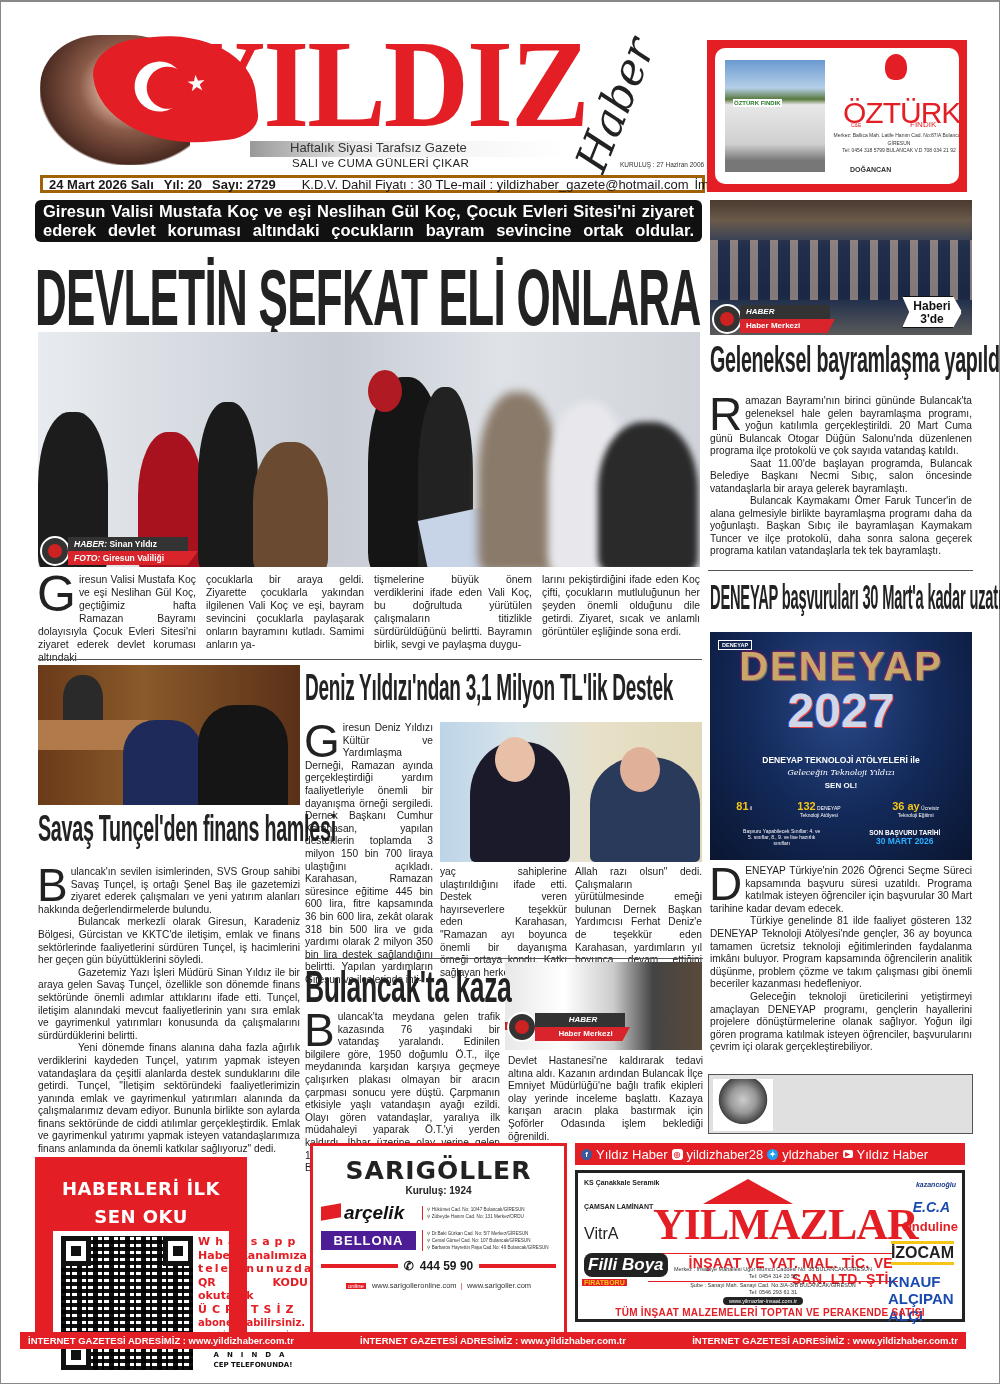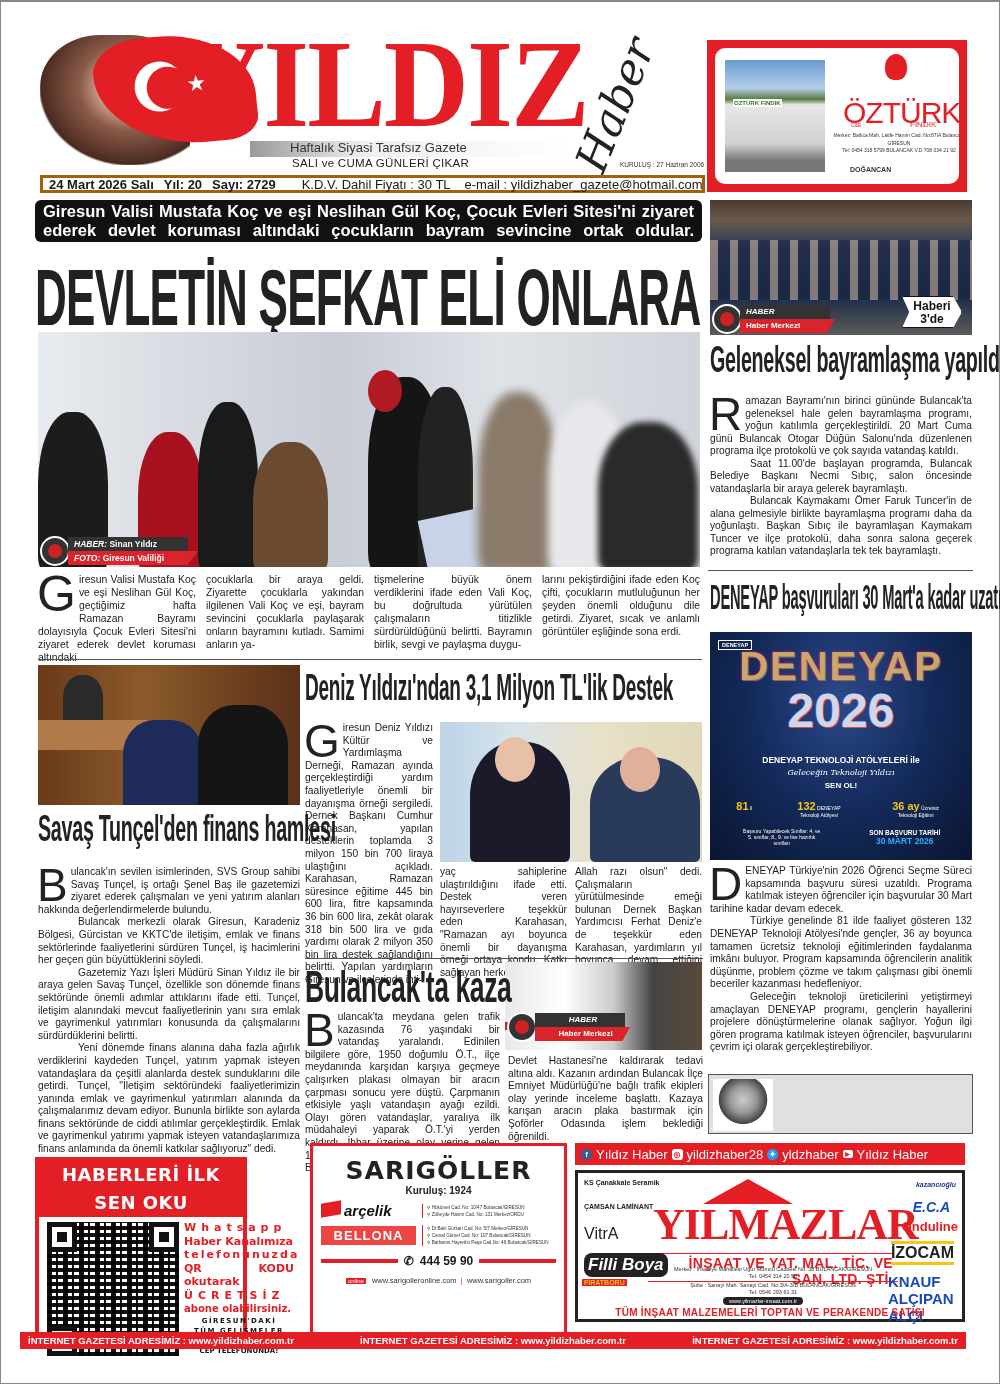--- a/index.html
+++ b/index.html
@@ -61,37 +61,37 @@
 .deneyap .stats{position:absolute;left:8px;right:8px;top:168px;display:flex;justify-content:space-around;font-size:5px}
 .deneyap .stats b{color:#f5c518;font-size:11px}
 .deneyap .foot{position:absolute;left:8px;right:8px;top:196px;display:flex;justify-content:space-around;font-size:5px;align-items:center}
 .deneyap .foot b{color:#2ab0ff;font-size:8.5px}
 .author-box{left:708px;top:1074px;width:265px;height:60px;border:1px solid #555;background:#e0e0e0}
 .author-box .face{position:absolute;left:4px;top:4px;width:60px;height:52px;background:radial-gradient(circle at 50% 40%,#ccc 0,#999 30%,#444 55%,#fff 57%)}
 .author-box .card{position:absolute;left:80px;top:3px;width:180px;height:53px;background:#fff;border-radius:8px;text-align:center;font-family:"DejaVu Sans",sans-serif;font-style:italic;font-weight:bold}
 .author-box .nm{font-size:13px;padding-top:4px;color:#222;border-bottom:1px solid #333;margin:0 10px;padding-bottom:2px}
 .author-box .yz{font-size:17px;color:#222;padding-top:2px}
 
-.qr-ad{left:35px;top:1157px;width:212px;height:184px;background:#e31e24;padding:4px}
+.qr-ad{left:35px;top:1157px;width:212px;height:184px;background:#e31e24;padding:18px}
 .qr-ad .ttl{color:#fff;font-weight:bold;font-size:18px;text-align:center;line-height:28px;letter-spacing:.5px;font-family:"DejaVu Sans",sans-serif}
 .qr-ad .body{background:#fff;height:144px;position:relative}
 .qr{position:absolute;left:8px;top:5px;width:132px;height:134px;background:
  repeating-linear-gradient(90deg,#111 0 5px,#fff 5px 9px,#111 9px 11px,#fff 11px 16px),
  repeating-linear-gradient(0deg,#111 0 4px,#fff 4px 7px);background-blend-mode:multiply}
 .qr .fin{position:absolute;width:30px;height:30px;border:5px solid #111;background:#fff}
 .qr .fin:after{content:"";position:absolute;left:5px;top:5px;width:10px;height:10px;background:#111}
 .qr-text{position:absolute;left:145px;top:4px;width:110px;color:#e31e24;font-weight:bold;font-size:11px;line-height:13.5px;font-family:"DejaVu Sans",sans-serif;text-align:justify}
 .qr-text .sp{letter-spacing:5px}
 .qr-text .blk{color:#111;font-size:7px;text-align:center;line-height:10px;letter-spacing:1.5px}
 .sari{left:310px;top:1143px;width:257px;height:200px;border:3px solid #e31e24;background:#fff;text-align:center}
 .sari .brand{font-size:25px;font-weight:bold;letter-spacing:1px;color:#222;margin-top:10px;font-family:"DejaVu Sans",sans-serif}
 .sari .kur{font-size:10px;font-weight:bold;color:#222}
 .sari .row{display:flex;align-items:center;margin:6px 8px 0 8px;gap:6px}
-.sari .bl{width:95px;font-size:15px;font-weight:bold;font-style:italic;color:#111;text-align:left}
-.sari .bl.bel{background:#ef4444;color:#fff;font-style:normal;font-size:13px;letter-spacing:1px;text-align:center;padding:2px 0}
+.sari .bl{width:95px;font-size:19px;font-weight:bold;font-style:italic;color:#111;text-align:left}
+.sari .bl.bel{background:#4c1d95;color:#fff;font-style:normal;font-size:13px;letter-spacing:1px;text-align:center;padding:2px 0}
 .sari .addr{font-size:4.6px;color:#333;text-align:left;border-left:1px solid #e31e24;padding-left:4px;line-height:7px}
 .sari .tel{margin:8px 8px 0;display:flex;align-items:center;gap:6px;font-size:12px;font-weight:bold}
 .sari .tel i{flex:1;height:4px;background:#e31e24}
 .sari .web{font-size:7.5px;margin-top:8px;color:#333}
 .social{left:575px;top:1143px;width:390px;height:22px;background:#e31e24;color:#fff;font-size:13px;display:flex;align-items:center;gap:4px;padding-left:6px;white-space:nowrap}
 .social .ic{display:inline-block;width:11px;height:11px;border-radius:50%;background:#fff;color:#e31e24;font-size:8px;line-height:11px;text-align:center;font-weight:bold}
 .yil{left:575px;top:1170px;width:390px;height:152px;border:3px solid #222;background:#fff}
 .yil .title{position:absolute;left:75px;top:30px;font-family:"Liberation Serif",serif;font-size:44px;color:#e31e24;font-weight:bold;letter-spacing:-1px;line-height:44px}
 .yil .roof{position:absolute;left:125px;top:6px;width:0;height:0;border-left:45px solid transparent;border-right:45px solid transparent;border-bottom:25px solid #e31e24}
 .yil .sub{position:absolute;left:75px;top:80px;width:240px;font-size:14px;color:#e31e24;font-weight:bold;letter-spacing:.3px;text-align:right;border-top:1px solid #e31e24;padding-top:1px}
@@ -116,21 +116,21 @@
 <div class="abs slogan-bar"></div>
 <div class="abs slogan1">Haftalık Siyasi Tarafsız Gazete</div>
 <div class="abs slogan2">SALI ve CUMA GÜNLERİ ÇIKAR</div>
 <div class="abs haber-script">Haber</div>
 <div class="abs kurulus">KURULUŞ : 27 Haziran 2006</div>
 
 <div class="abs infobar">
   <span>24 Mart 2026 Salı</span>
   <span>Yıl: 20</span>
   <span style="margin-right:26px">Sayı: 2729</span>
-  <span style="font-weight:normal;margin-right:14px">K.D.V. Dahil Fiyatı : 30 TL</span>
+  <span style="font-weight:normal;margin-right:0">K.D.V. Dahil Fiyatı : 30 TL</span>
   <span style="font-weight:normal;margin-right:6px">e-mail : yildizhaber_gazete@hotmail.com</span>
   <span style="font-weight:normal;margin-right:6px">İmtiyaz Sahibi : Ali YILDIZ</span>
   <span style="font-weight:normal">Sayfa : 1</span>
 </div>
 
 <div class="abs ad-ozturk">
   <div class="inner">
     <div class="oz-photo">
         <span class="sign">ÖZTÜRK FINDIK</span>
       </div>
@@ -191,21 +191,21 @@
   <p><span class="drop" style="font-size:46px;line-height:36px">R</span><span>amazan Bayramı'nın birinci gününde Bulancak'ta geleneksel hale gelen bayramlaşma programı, yoğun katılımla gerçekleştirildi. 20 Mart Cuma günü Bulancak Otogar Düğün Salonu'nda düzenlenen programa ilçe protokolü ve çok sayıda vatandaş katıldı.</span></p>
   <p class="indent">Saat 11.00'de başlayan programda, Bulancak Belediye Başkanı Necmi Sıbıç, salon öncesinde vatandaşlarla bir araya gelerek bayramlaştı.</p>
   <p class="indent">Bulancak Kaymakamı Ömer Faruk Tuncer'in de alana gelmesiyle birlikte bayramlaşma programı daha da yoğunlaştı. Başkan Sıbıç ile bayramlaşan Kaymakam Tuncer ve ilçe protokolü, daha sonra salona geçerek programa katılan vatandaşlarla tek tek bayramlaştı.</p>
 </div>
 <div class="abs rule" style="left:708px;top:570px;width:265px"></div>
 
 <div class="abs h-cond" style="left:710px;top:575px;font-size:34px;line-height:40px;transform:scaleX(.432) scaleY(1.05)">DENEYAP başvuruları 30 Mart'a kadar uzatıldı</div>
 <div class="abs deneyap">
   <div class="dlogo">DENEYAP</div>
   <div class="big">DENEYAP</div>
-  <div class="yr">2026</div>
+  <div class="yr">2027</div>
   <div class="t1">DENEYAP TEKNOLOJİ ATÖLYELERİ ile</div>
   <div class="t2">Geleceğin Teknoloji Yıldızı</div>
   <div class="t3">SEN OL!</div>
   <div class="stats">
     <div><b>81</b> <span>il</span></div>
     <div style="width:60px"><b>132</b> <span>DENEYAP Teknoloji Atölyesi</span></div>
     <div style="width:60px"><b>36 ay</b> <span>Ücretsiz Teknoloji Eğitimi</span></div>
   </div>
   <div class="foot">
     <div style="width:80px">Başvuru Yapabilecek Sınıflar: 4. ve 5. sınıflar, 8., 9. ve lise hazırlık sınıfları</div>

